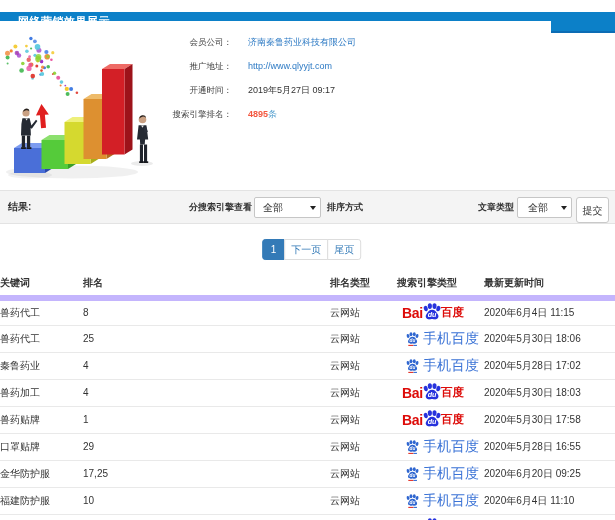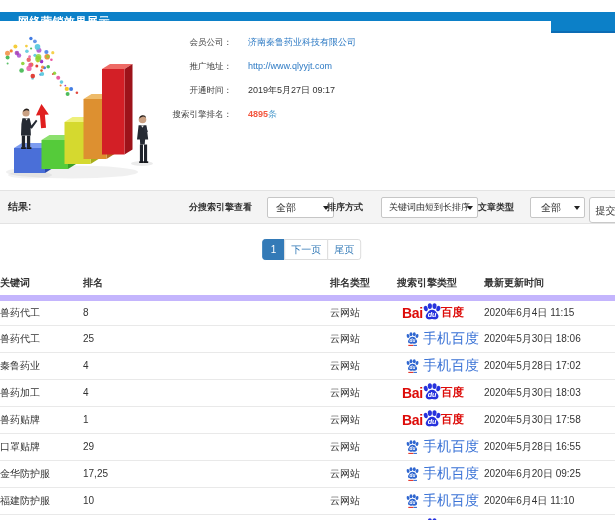--- a/index.html
+++ b/index.html
@@ -80,21 +80,21 @@
   td.c-rank { color:#337ab7; }
 
   
   .eng-pc { display:flex; align-items:center; padding-left:5px; }
   .eng-pc .bd-bai { color:#dd0b08; font-weight:bold; font-size:14px; letter-spacing:-0.3px; }
   .eng-pc .bd-cn { color:#dd0b08; font-weight:bold; font-size:11.5px; }
   .eng-pc svg { margin:0 0 2px 0; }
   .eng-mobile { display:flex; align-items:center; padding-left:9px; }
   .eng-mobile .m-label { color:#3b73d6; font-size:14px; margin-left:4px; }
 
-  button, .fakeselect { font-family:inherit;margin-left:13px; }
+  button, .fakeselect { font-family:inherit; }
 </style>
 </head>
 <body>
 
 <div class="page">
 
   <div class="titlebar">
     <span class="title">网络营销效果展示</span>
   </div>
 
@@ -213,24 +213,20 @@
   </div>
 
   <div class="filterbar">
     <span class="f-label" id="lab-result">结果:</span>
     <span class="f-label" id="lab-engine">分搜索引擎查看</span>
     <div class="fakeselect" id="sel-engine">
       <span class="sel-text">全部</span>
       <span class="caret"></span>
     </div>
     <span class="f-label" id="lab-sort">排序方式</span>
-    <div class="fakeselect" id="sel-sort">
-      <span class="sel-text">关键词由短到长排序</span>
-      <span class="caret"></span>
-    </div>
     <span class="f-label" id="lab-article">文章类型</span>
     <div class="fakeselect" id="sel-article">
       <span class="sel-text">全部</span>
       <span class="caret"></span>
     </div>
     <button class="submit-btn">提交</button>
   </div>
 
   <div class="pagarea">
     <ul class="pagination">

